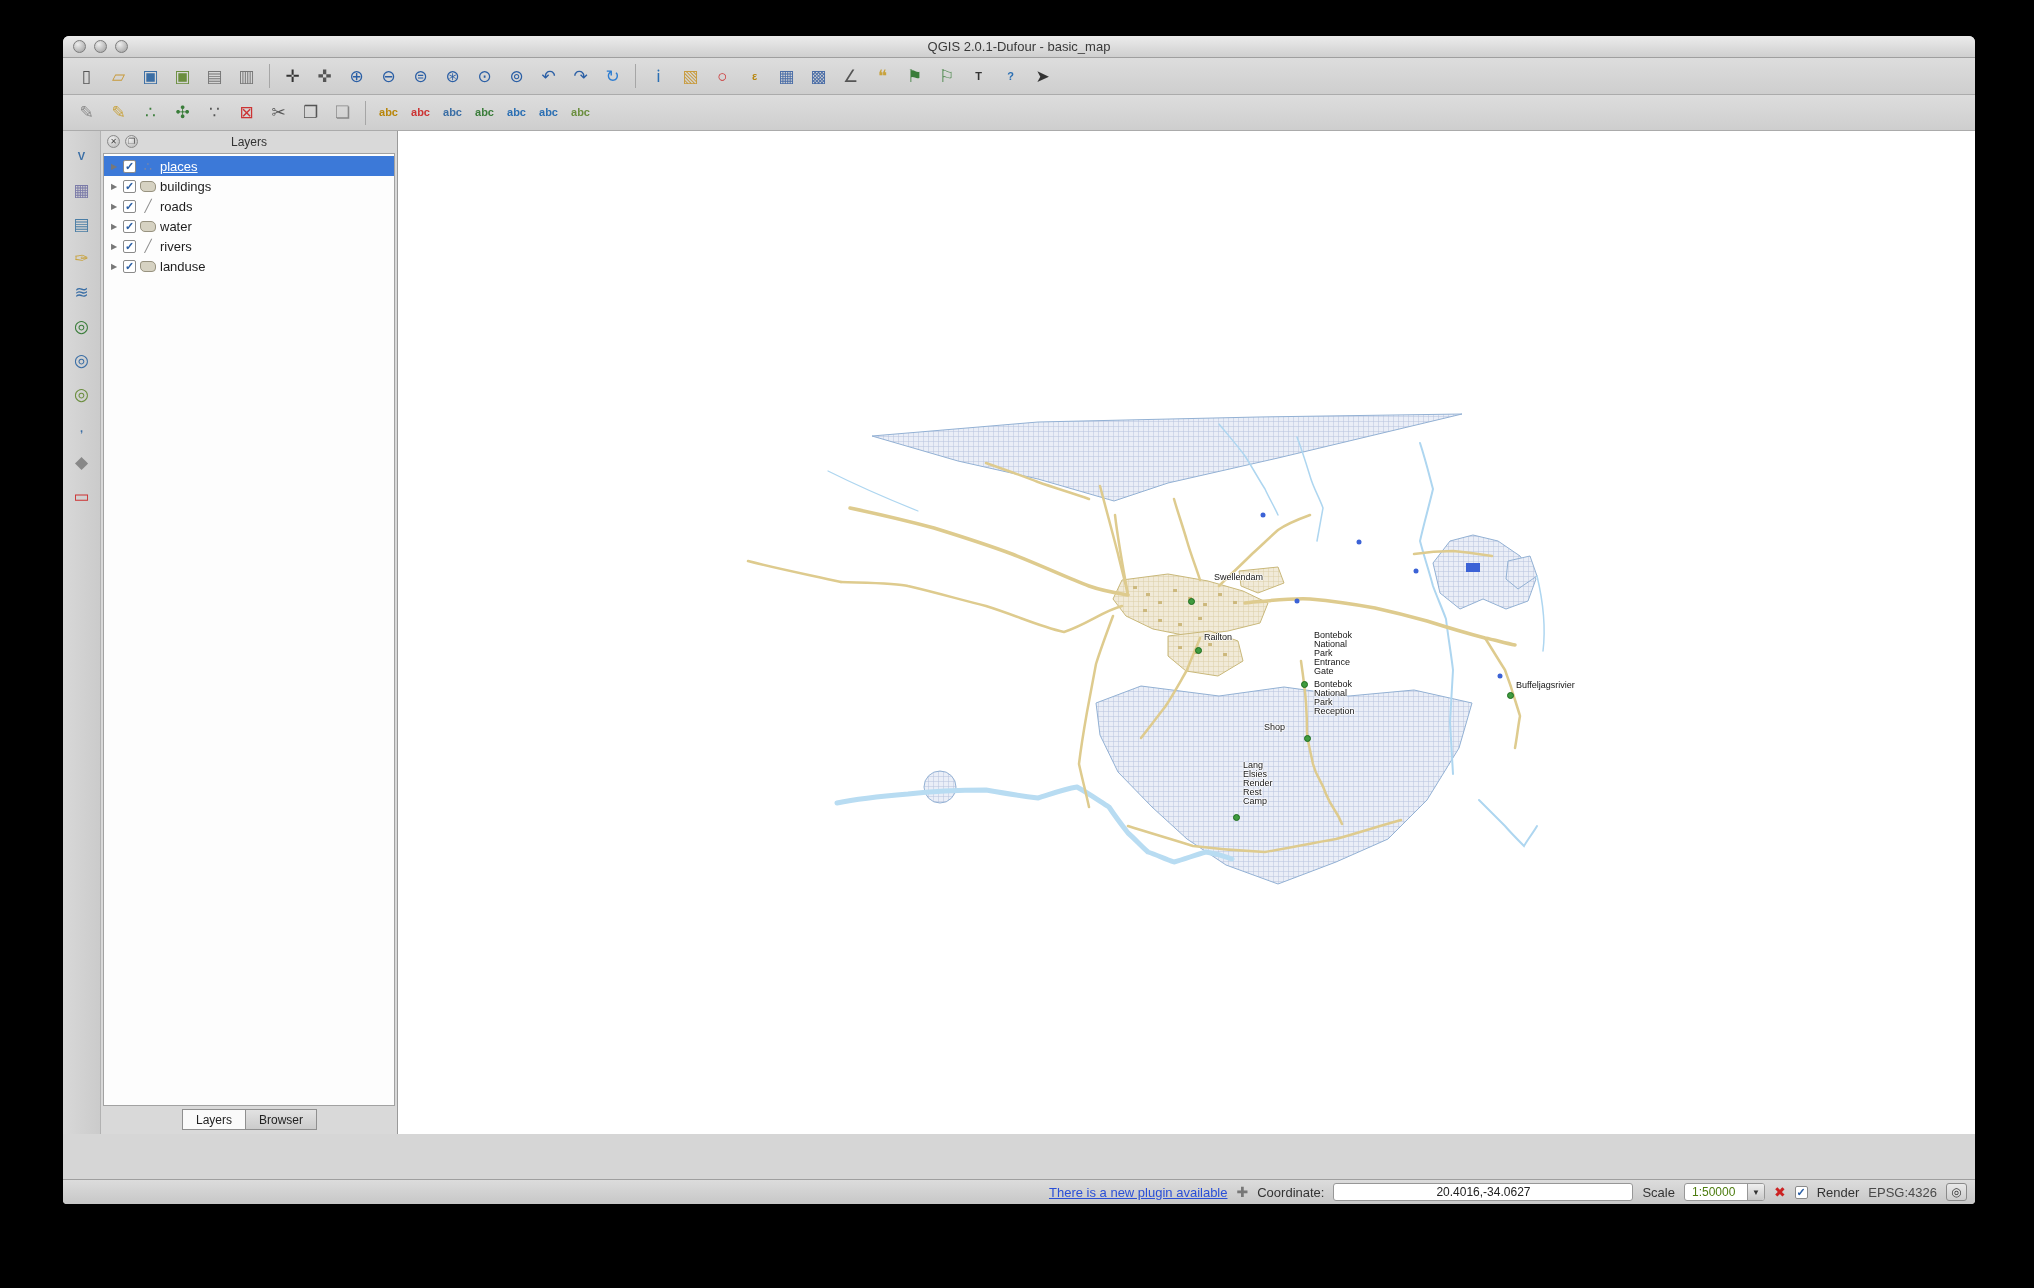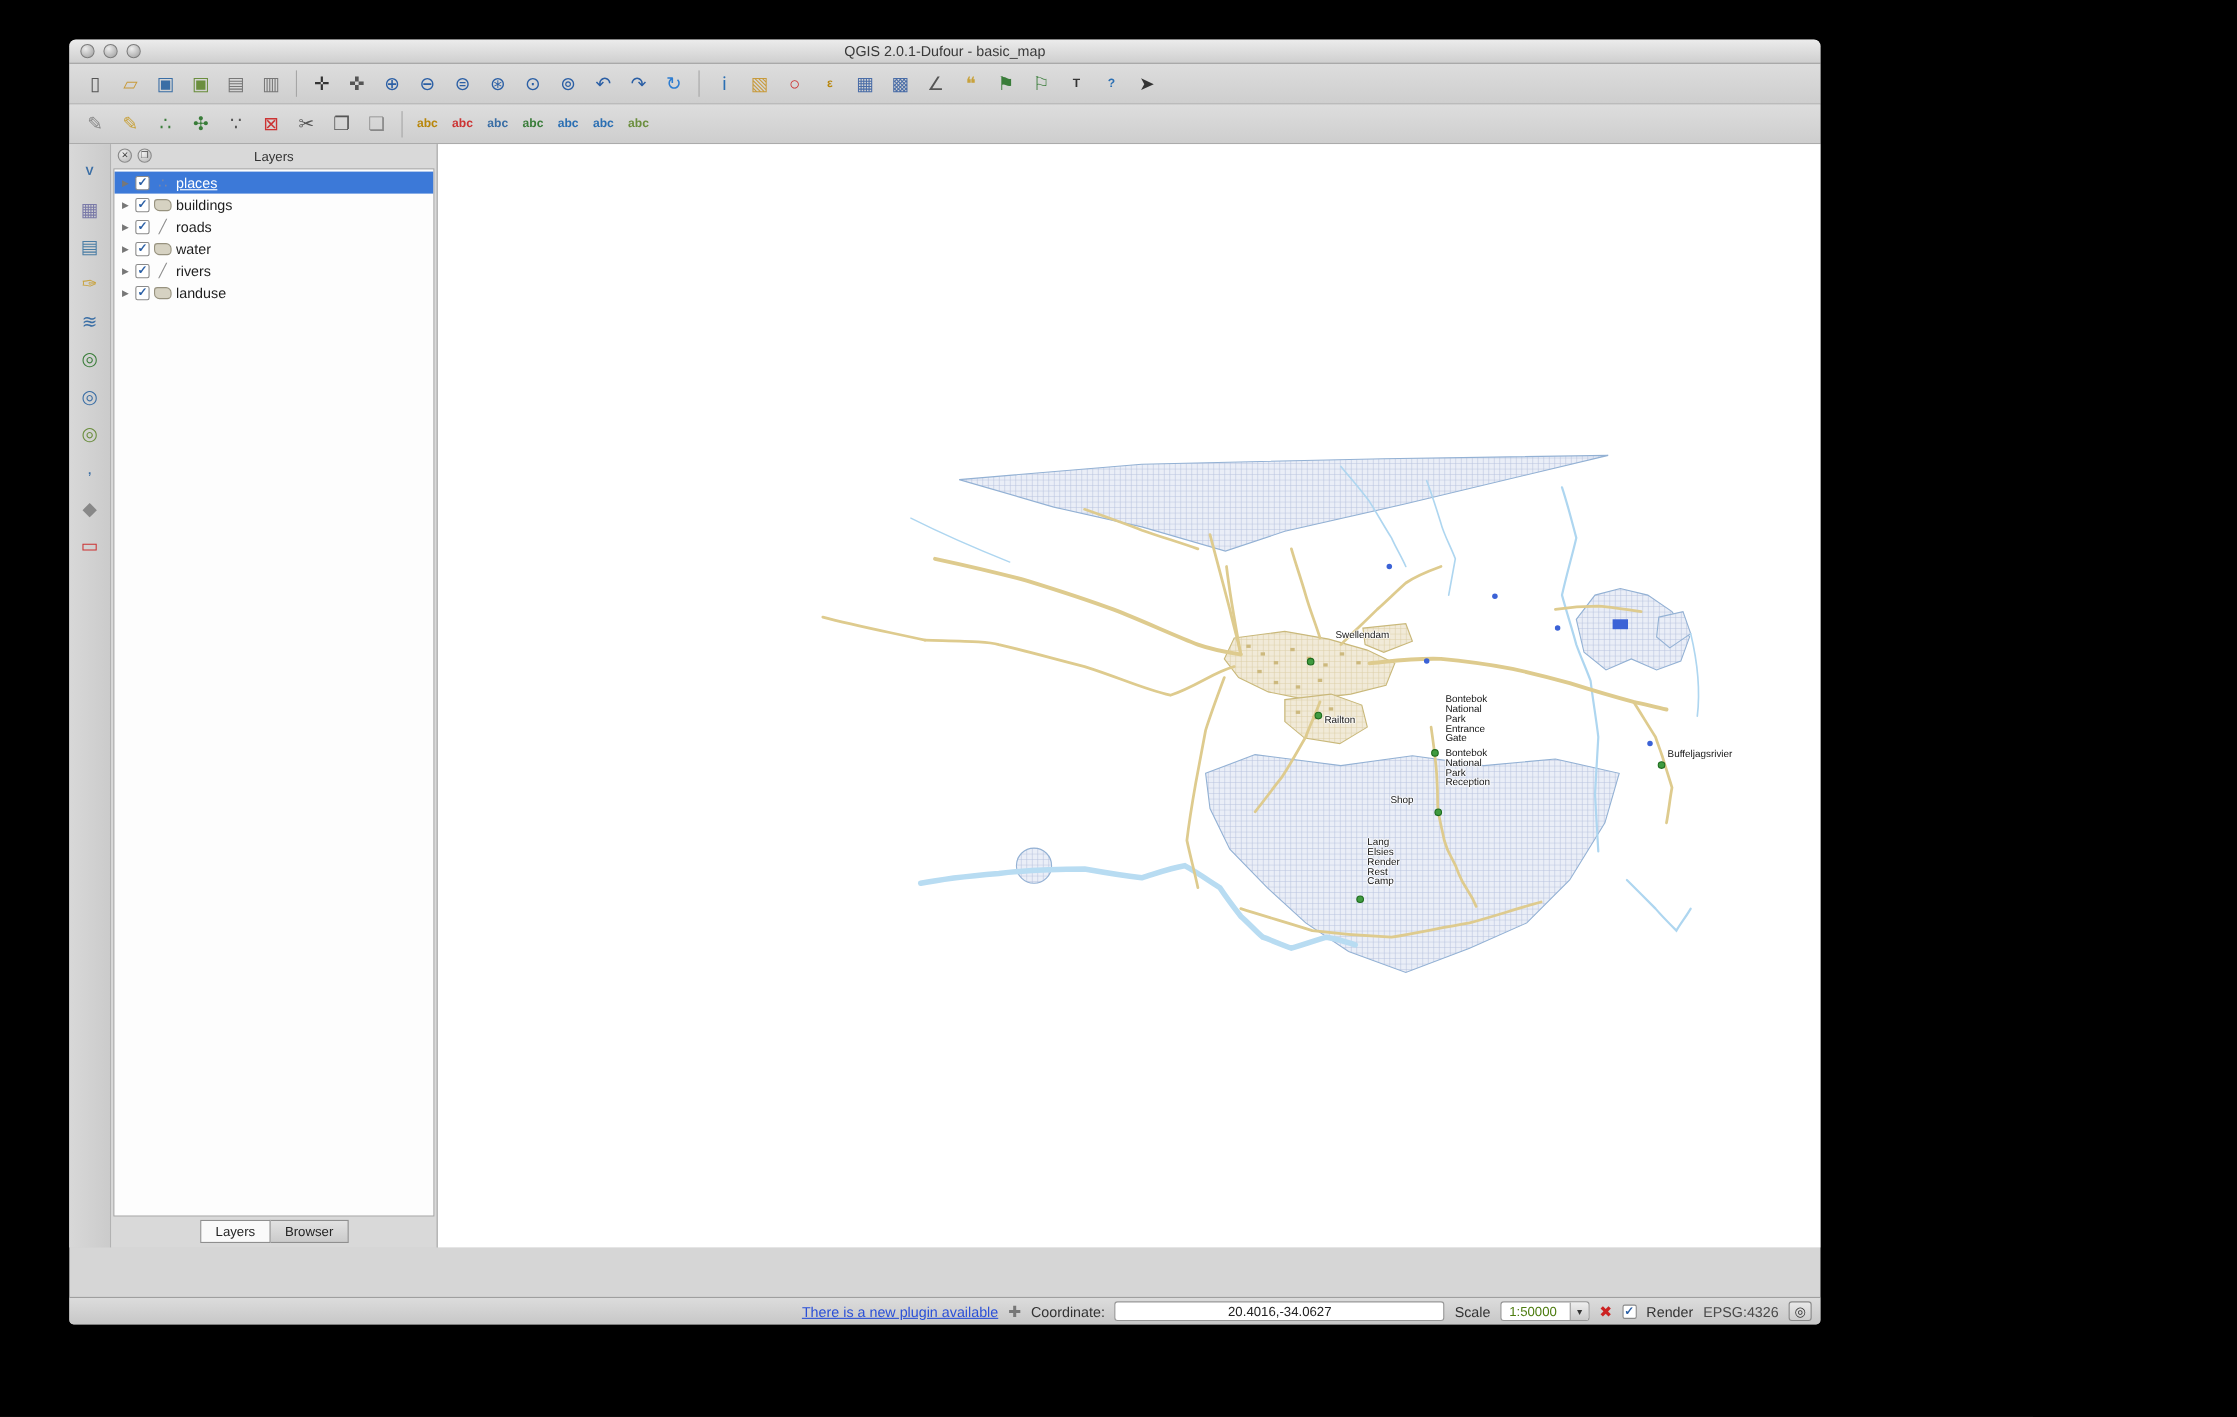--- a/index.html
+++ b/index.html
@@ -1,18 +1,18 @@
 <!DOCTYPE html>
 <html><head>
 <meta charset="utf-8">
 <style>
   *{box-sizing:border-box;margin:0;padding:0;}
   html,body{width:2034px;height:1288px;background:#000;overflow:hidden;
     font-family:"Liberation Sans",sans-serif;-webkit-font-smoothing:antialiased;}
-  .window{position:absolute;left:63px;top:36px;width:1592px;height:1168px;
+  .window{position:absolute;left:63px;top:36px;width:1912px;height:1168px;
     background:#d6d6d6;border-radius:6px 6px 4px 4px;box-shadow:0 22px 70px rgba(0,0,0,.75);
     display:flex;flex-direction:column;overflow:hidden;}
   
   .titlebar{height:22px;flex:0 0 22px;background:linear-gradient(#ececec,#cfcfcf);
     border-bottom:1px solid #9f9f9f;position:relative;display:flex;align-items:center;justify-content:center;}
   .traffic{position:absolute;left:10px;top:4px;display:flex;gap:8px;}
   .tl{width:13px;height:13px;border-radius:50%;border:1px solid #7c7c7c;
     background:radial-gradient(circle at 35% 30%,#ededed,#9c9c9c);}
   .title{font-size:13px;color:#393939;}
   
@@ -424,21 +424,21 @@
           <circle cx="1018" cy="440" r="2.5"></circle>
           <circle cx="1102" cy="545" r="2.5"></circle>
           <circle cx="865" cy="384" r="2.5"></circle>
         </g>
       </svg>
       <div class="map-labels" id="map-labels">
           <div class="mlabel" style="left: 800px; top: 442px; margin-left: 16px;">
             <div>Swellendam</div>
           </div>
           <div class="mdot" style="left: 790px; top: 467px;"></div>
-          <div class="mlabel" style="left: 806px; top: 502px; margin-top: 17px;">
+          <div class="mlabel" style="left: 806px; top: 502px;">
             <div>Railton</div>
           </div>
           <div class="mdot" style="left: 797px; top: 516px;"></div>
           <div class="mlabel" style="left: 916px; top: 500px;">
             <div>Bontebok</div>
             <div>National</div>
             <div>Park</div>
             <div>Entrance</div>
             <div>Gate</div>
           </div>

